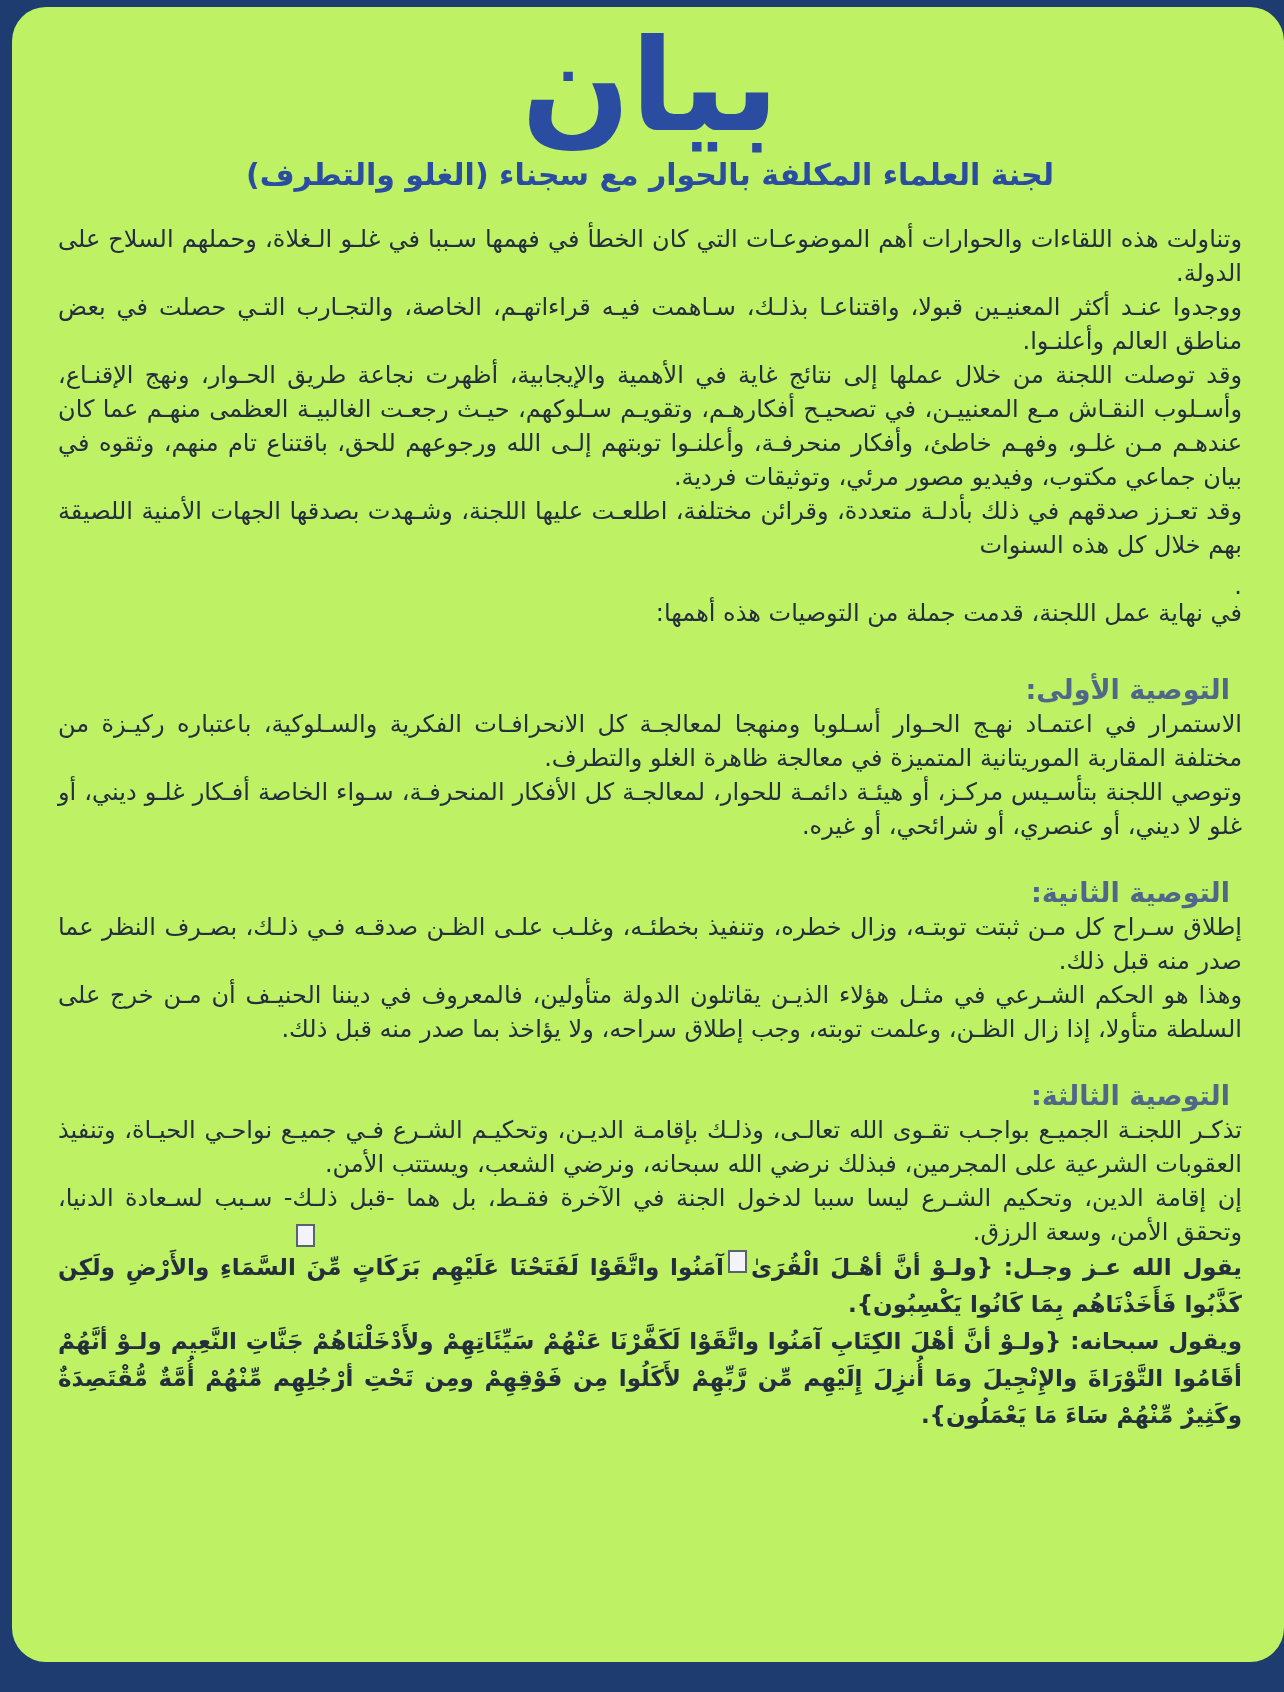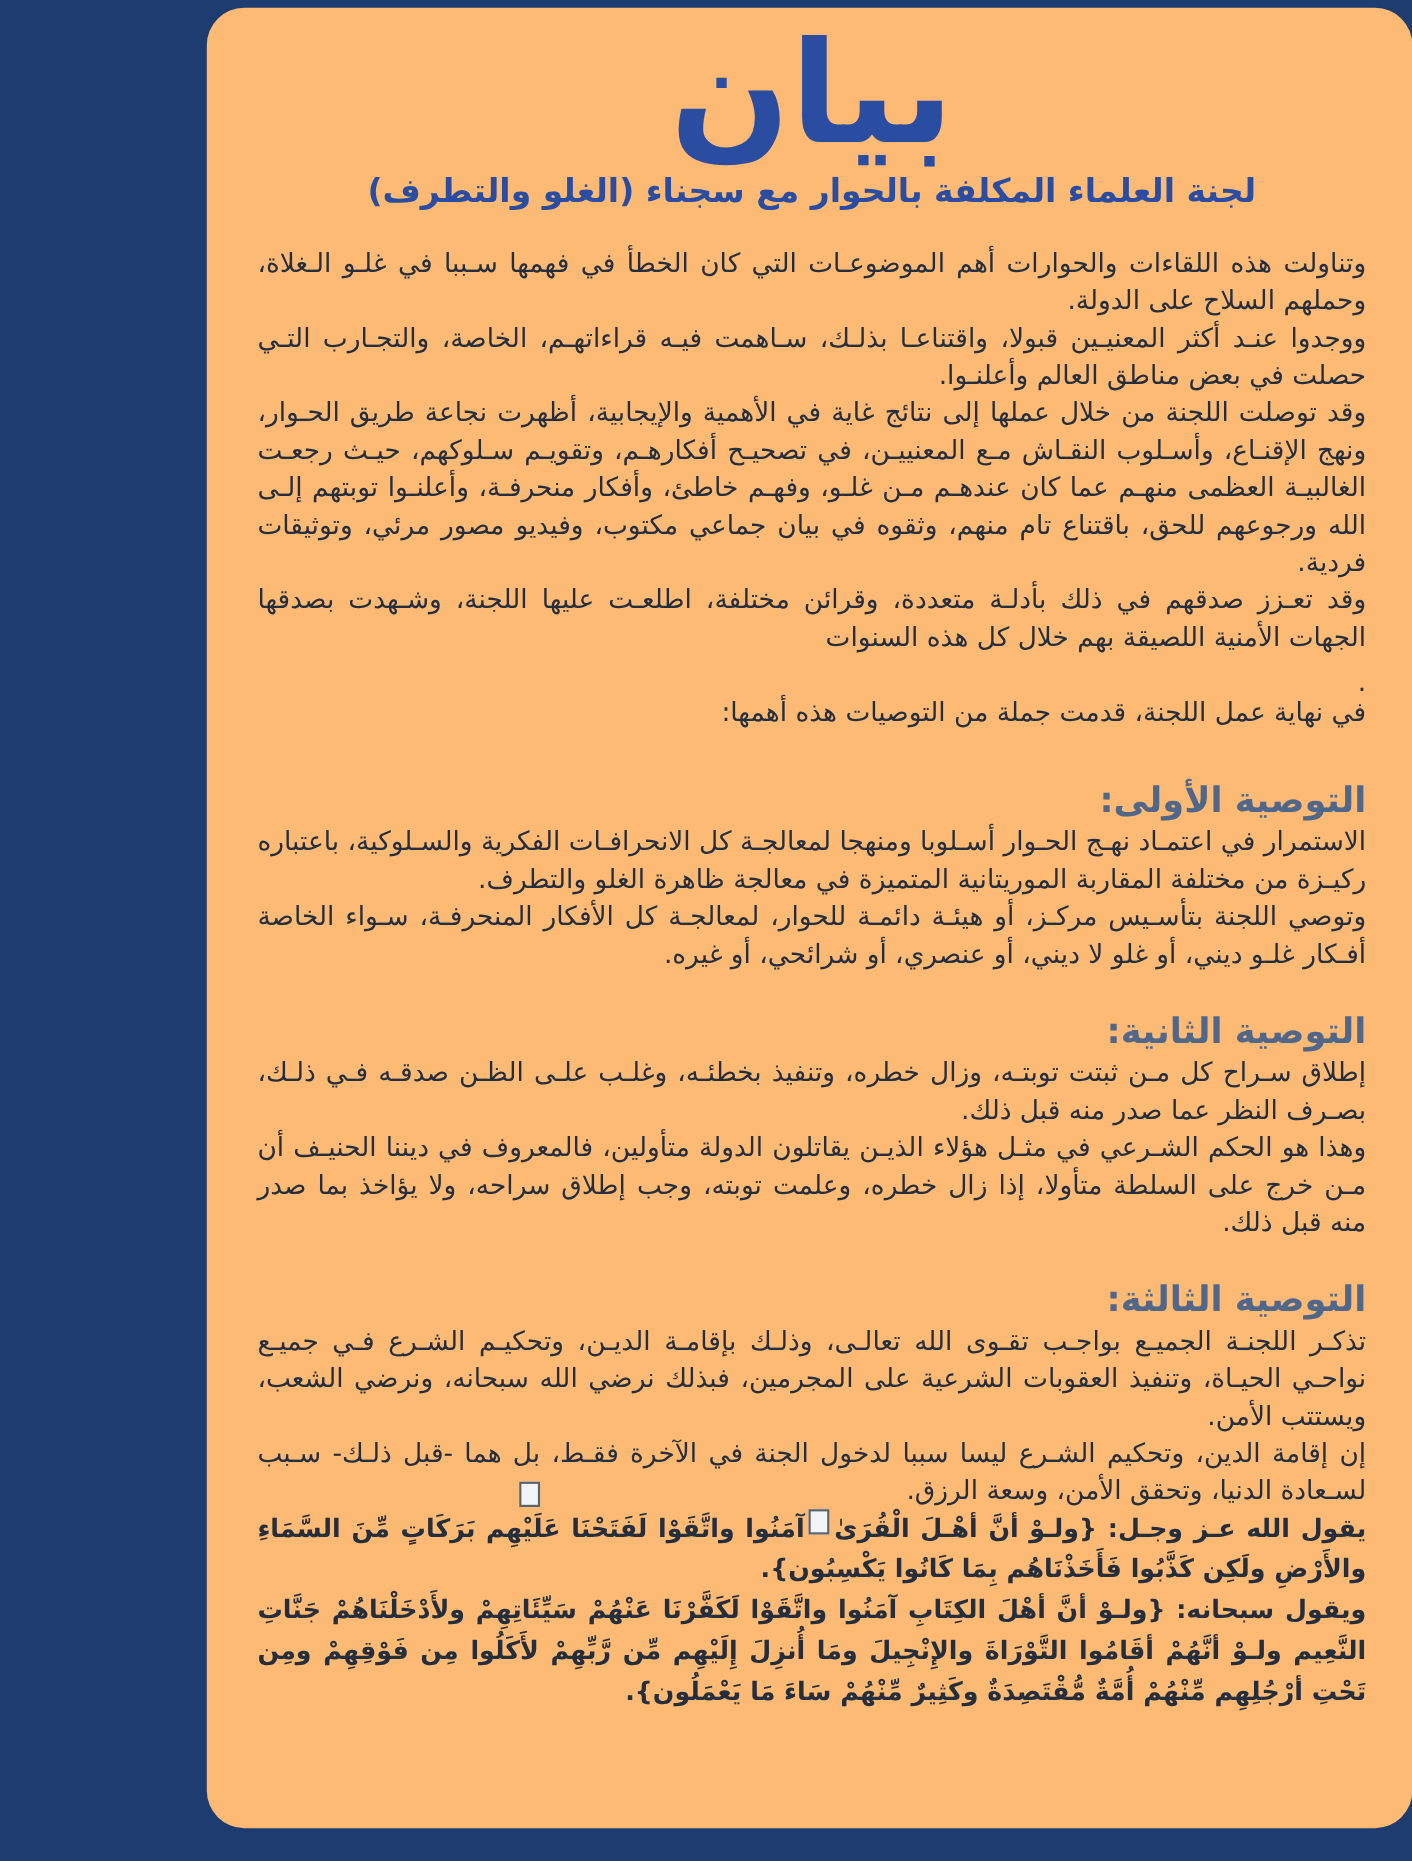--- a/index.html
+++ b/index.html
@@ -11,23 +11,23 @@
     height: 1692px;
     background: #1e3c6f;
     overflow: hidden;
     font-family: "DejaVu Sans", sans-serif;
     direction: rtl;
   }
   .card {
     box-sizing: border-box;
     margin: 7px 0 0 12px;
     margin-right: 0;
-    width: 1096px;
+    width: 1272px;
     height: 1655px;
-    background: #fdba74;
+    background: #bef264;
     border-radius: 34px;
     padding: 10px 42px 18px 46px;
     overflow: hidden;
   }
   .doc-title {
     text-align: center;
     color: #2b4da1;
     font-size: 128px;
     font-weight: bold;
     line-height: 1.08;
@@ -63,23 +63,23 @@
     font-size: 31px;
     font-weight: bold;
     margin: 28px 0 50px 0;
     text-align: right;
   }
   .rec-intro {
     margin-bottom: 44px !important;
   }
   .rec-heading {
     color: #50678a;
-    font-size: 32px;
+    font-size: 27px;
     font-weight: bold;
-    margin: 34px 0 2px 0;
+    margin: 34px 12px 2px 0;
     text-align: right;
   }
   .verse {
     font-weight: bold;
     color: #1f2836;
     font-size: 23px !important;
     line-height: 37px !important;
   }
   .rec3-last {
     position: relative;
@@ -120,21 +120,21 @@
 
   <div class="body-text">
     <p class="rec-intro">في نهاية عمل اللجنة، قدمت جملة من التوصيات هذه أهمها:</p>
 
     <div class="rec-heading">التوصية الأولى:</div>
     <p>الاستمرار في اعتمـاد نهـج الحـوار أسـلوبا ومنهجا لمعالجـة كل الانحرافـات الفكرية والسـلوكية، باعتباره ركيـزة من مختلفة المقاربة الموريتانية المتميزة في معالجة ظاهرة الغلو والتطرف.</p>
     <p>وتوصي اللجنة بتأسـيس مركـز، أو هيئـة دائمـة للحوار، لمعالجـة كل الأفكار المنحرفـة، سـواء الخاصة أفـكار غلـو ديني، أو غلو لا ديني، أو عنصري، أو شرائحي، أو غيره.</p>
 
     <div class="rec-heading">التوصية الثانية:</div>
     <p>إطلاق سـراح كل مـن ثبتت توبتـه، وزال خطره، وتنفيذ بخطئـه، وغلـب علـى الظـن صدقـه فـي ذلـك، بصـرف النظر عما صدر منه قبل ذلك.</p>
-    <p>وهذا هو الحكم الشـرعي في مثـل هؤلاء الذيـن يقاتلون الدولة متأولين، فالمعروف في ديننا الحنيـف أن مـن خرج على السلطة متأولا، إذا زال خطره، وعلمت توبته، وجب إطلاق سراحه، ولا يؤاخذ بما صدر منه قبل ذلك.</p>
+    <p>وهذا هو الحكم الشـرعي في مثـل هؤلاء الذيـن يقاتلون الدولة متأولين، فالمعروف في ديننا الحنيـف أن مـن خرج على السلطة متأولا، إذا زال الظـن، وعلمت توبته، وجب إطلاق سراحه، ولا يؤاخذ بما صدر منه قبل ذلك.</p>
 
     <div class="rec-heading">التوصية الثالثة:</div>
     <p>تذكـر اللجنـة الجميـع بواجـب تقـوى الله تعالـى، وذلـك بإقامـة الديـن، وتحكيـم الشـرع فـي جميـع نواحـي الحيـاة، وتنفيذ العقوبات الشرعية على المجرمين، فبذلك نرضي الله سبحانه، ونرضي الشعب، ويستتب الأمن.</p>
     <p class="rec3-last"><span>إن إقامة الدين، وتحكيم الشـرع ليسا سببا لدخول الجنة في الآخرة فقـط، بل هما -قبل ذلـك- سـبب لسـعادة الدنيا، وتحقق الأمن، وسعة الرزق.</span><span class="tofu-box orphan-box"></span></p>
 
     <p class="verse"><span>يقول الله عـز وجـل: {ولـوْ أنَّ أهْـلَ الْقُرَىٰ</span><span class="tofu-box"></span><span>آمَنُوا واتَّقَوْا لَفَتَحْنَا عَلَيْهِم بَرَكَاتٍ مِّنَ السَّمَاءِ والأَرْضِ ولَكِن كَذَّبُوا فَأَخَذْنَاهُم بِمَا كَانُوا يَكْسِبُون}.</span></p>
     <p class="verse">ويقول سبحانه: {ولـوْ أنَّ أهْلَ الكِتَابِ آمَنُوا واتَّقَوْا لَكَفَّرْنَا عَنْهُمْ سَيِّئَاتِهِمْ ولأَدْخَلْنَاهُمْ جَنَّاتِ النَّعِيم ولـوْ أنَّهُمْ أقَامُوا التَّوْرَاةَ والإِنْجِيلَ ومَا أُنزِلَ إِلَيْهِم مِّن رَّبِّهِمْ لأَكَلُوا مِن فَوْقِهِمْ ومِن تَحْتِ أرْجُلِهِم مِّنْهُمْ أُمَّةٌ مُّقْتَصِدَةٌ وكَثِيرٌ مِّنْهُمْ سَاءَ مَا يَعْمَلُون}.</p>
   </div>
 
 </div>

